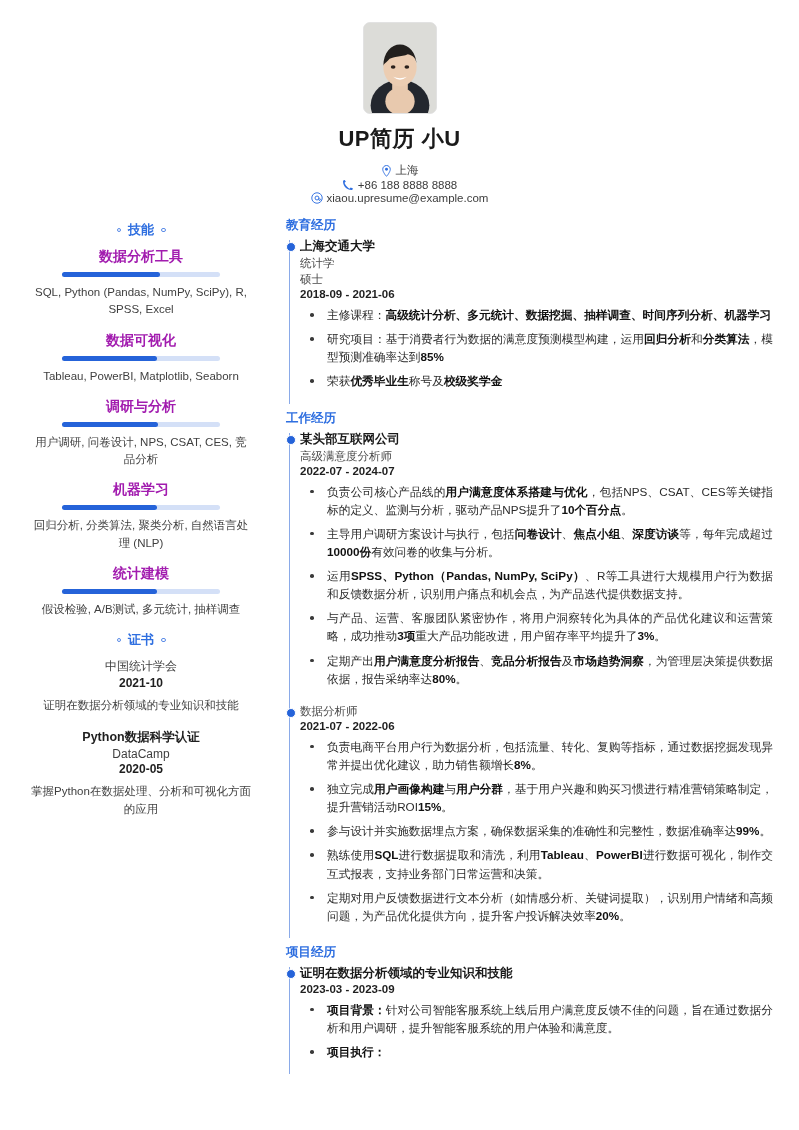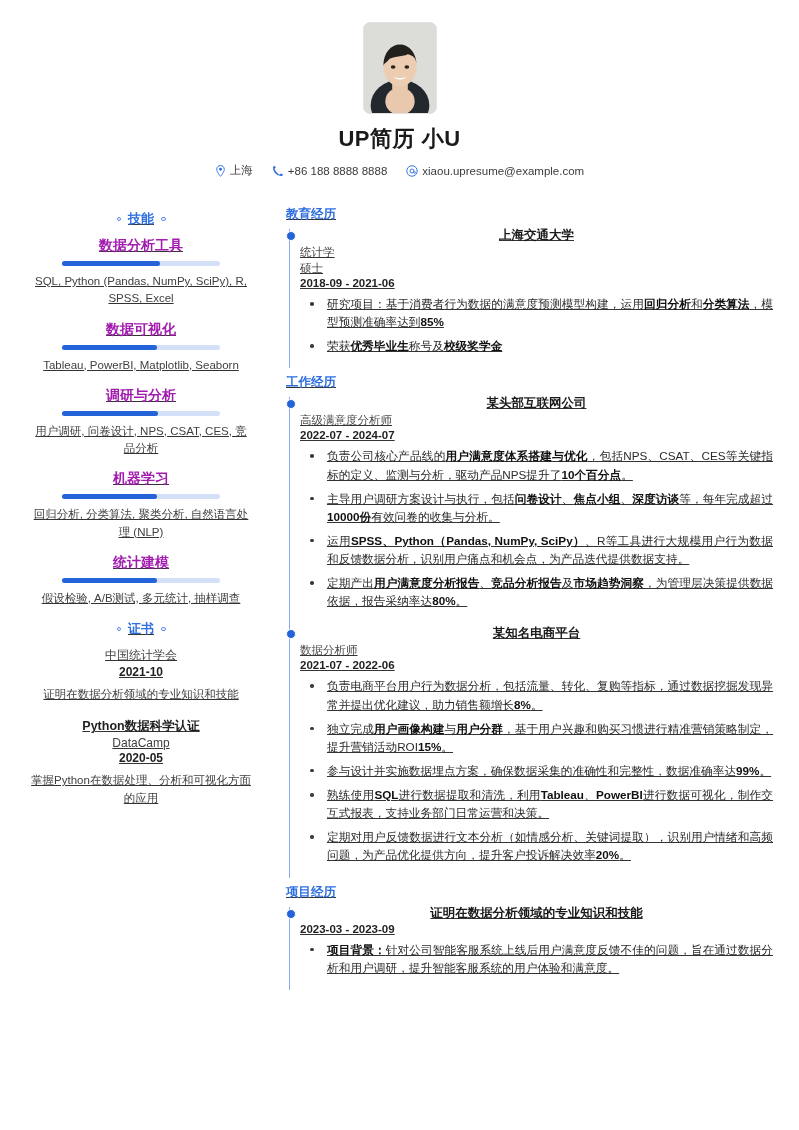--- a/index.html
+++ b/index.html
@@ -20,27 +20,27 @@
     background: #d9d9d7; position: relative;
     border: 1px solid #e2e2e2;
   }
   .photo svg { display: block; width: 100%; height: 100%; }
   .name {
     font-size: 22px; font-weight: bold; color: #1a1a1a;
     margin-top: 10px; letter-spacing: .5px;
   }
   .contacts {
     margin-top: 9px; display: flex; justify-content: center;
-    align-items: center; gap: 19px; font-size: 11.5px; color: #3c3c3c;
+    align-items: center; gap: 1px; font-size: 11.5px; color: #3c3c3c; flex-direction: column;
   }
   .contact { display: flex; align-items: center; gap: 4px; white-space: nowrap; }
   .contact svg { display: block; }
 
   
-  .cols { display: flex; margin-top: 28px; text-decoration: underline; }
+  .cols { display: flex; margin-top: 13px; }
   .left { width: 244px; flex: none; padding-right: 14px; }
   .right { flex: 1; padding-left: 16px; }
 
   
   .side-title {
     text-align: center; color: #2f6fe0; font-size: 13px; font-weight: bold;
     margin: 4px 0 9px 0; display: flex; align-items: center;
     justify-content: center; gap: 7px;
   }
   .side-title .deco {
@@ -69,21 +69,21 @@
   .timeline::before {
     content: ""; position: absolute; left: 2.5px; top: 2px; bottom: 2px;
     width: 1.4px; background: #8aaae8;
   }
   .entry { position: relative; padding-bottom: 9px; }
   .entry::before {
     content: ""; position: absolute; left: -14.2px; top: 4px;
     width: 8px; height: 8px; border-radius: 50%;
     background: #2563d9; border: 1px solid #ffffff;
   }
-  .e-title { font-size: 12.5px; font-weight: bold; color: #1a1a1a; text-align: center; }
+  .e-title { font-size: 12.5px; font-weight: bold; color: #1a1a1a; }
   .e-sub { font-size: 11.5px; color: #4a4a4a; margin-top: 1px; }
   .e-date { font-size: 11.5px; font-weight: bold; color: #1f1f1f; margin-top: 1px; }
   ul.bullets { list-style: none; margin-top: 6px; }
   ul.bullets li {
     position: relative; padding-left: 27px; margin-bottom: 6px;
     font-size: 11.7px; line-height: 1.55; color: #2b2b2b; text-align: justify;
   }
   ul.bullets li::before {
     content: ""; position: absolute; left: 10px; top: 7px;
     width: 3.6px; height: 3.6px; border-radius: 50%; background: #3a3a3a;
@@ -210,62 +210,64 @@
     <div class="right">
       <div class="section">
         <div class="sec-head">教育经历</div>
         <div class="timeline" id="education-container">
             <div class="entry">
               <div class="e-title">上海交通大学</div>
               <div class="e-sub">统计学</div>
               <div class="e-sub">硕士</div>
               <div class="e-date">2018-09 - 2021-06</div>
               <ul class="bullets">
+                <li>主修课程：<b>高级统计分析、多元统计、数据挖掘、抽样调查、时间序列分析、机器学习</b></li>
                 <li>研究项目：基于消费者行为数据的满意度预测模型构建，运用<b>回归分析</b>和<b>分类算法</b>，模型预测准确率达到<b>85%</b></li>
                 <li>荣获<b>优秀毕业生</b>称号及<b>校级奖学金</b></li>
               </ul>
             </div>
           </div>
       </div>
       <div class="section">
         <div class="sec-head">工作经历</div>
         <div class="timeline" id="work-container">
             <div class="entry">
               <div class="e-title">某头部互联网公司</div>
               <div class="e-sub">高级满意度分析师</div>
               <div class="e-date">2022-07 - 2024-07</div>
               <ul class="bullets">
                 <li>负责公司核心产品线的<b>用户满意度体系搭建与优化</b>，包括NPS、CSAT、CES等关键指标的定义、监测与分析，驱动产品NPS提升了<b>10个百分点</b>。</li>
                 <li>主导用户调研方案设计与执行，包括<b>问卷设计</b>、<b>焦点小组</b>、<b>深度访谈</b>等，每年完成超过<b>10000份</b>有效问卷的收集与分析。</li>
                 <li>运用<b>SPSS、Python（Pandas, NumPy, SciPy）</b>、R等工具进行大规模用户行为数据和反馈数据分析，识别用户痛点和机会点，为产品迭代提供数据支持。</li>
+                <li>与产品、运营、客服团队紧密协作，将用户洞察转化为具体的产品优化建议和运营策略，成功推动<b>3项</b>重大产品功能改进，用户留存率平均提升了<b>3%</b>。</li>
                 <li>定期产出<b>用户满意度分析报告</b>、<b>竞品分析报告</b>及<b>市场趋势洞察</b>，为管理层决策提供数据依据，报告采纳率达<b>80%</b>。</li>
               </ul>
             </div>
             <div class="entry">
-              <div class="e-title">某知名电商平台</div>
               <div class="e-sub">数据分析师</div>
               <div class="e-date">2021-07 - 2022-06</div>
               <ul class="bullets">
                 <li>负责电商平台用户行为数据分析，包括流量、转化、复购等指标，通过数据挖掘发现异常并提出优化建议，助力销售额增长<b>8%</b>。</li>
                 <li>独立完成<b>用户画像构建</b>与<b>用户分群</b>，基于用户兴趣和购买习惯进行精准营销策略制定，提升营销活动ROI<b>15%</b>。</li>
                 <li>参与设计并实施数据埋点方案，确保数据采集的准确性和完整性，数据准确率达<b>99%</b>。</li>
                 <li>熟练使用<b>SQL</b>进行数据提取和清洗，利用<b>Tableau</b>、<b>PowerBI</b>进行数据可视化，制作交互式报表，支持业务部门日常运营和决策。</li>
                 <li>定期对用户反馈数据进行文本分析（如情感分析、关键词提取），识别用户情绪和高频问题，为产品优化提供方向，提升客户投诉解决效率<b>20%</b>。</li>
               </ul>
             </div>
           </div>
       </div>
       <div class="section">
         <div class="sec-head">项目经历</div>
         <div class="timeline" id="projects-container">
             <div class="entry">
               <div class="e-title">证明在数据分析领域的专业知识和技能</div>
               <div class="e-date">2023-03 - 2023-09</div>
               <ul class="bullets">
                 <li><b>项目背景：</b>针对公司智能客服系统上线后用户满意度反馈不佳的问题，旨在通过数据分析和用户调研，提升智能客服系统的用户体验和满意度。</li>
+                <li><b>项目执行：</b></li>
               </ul>
             </div>
           </div>
       </div>
     </div>
 
   </div>
 </div>
 
 </body></html>

